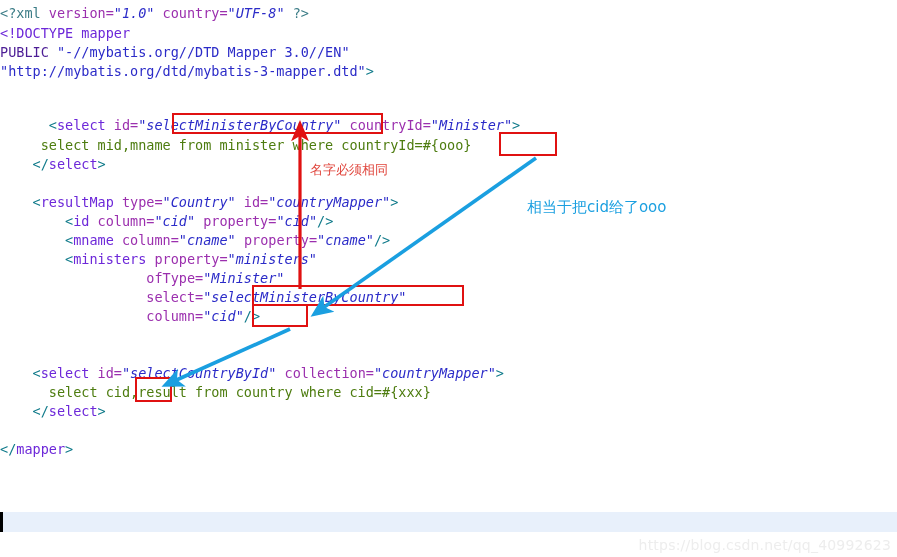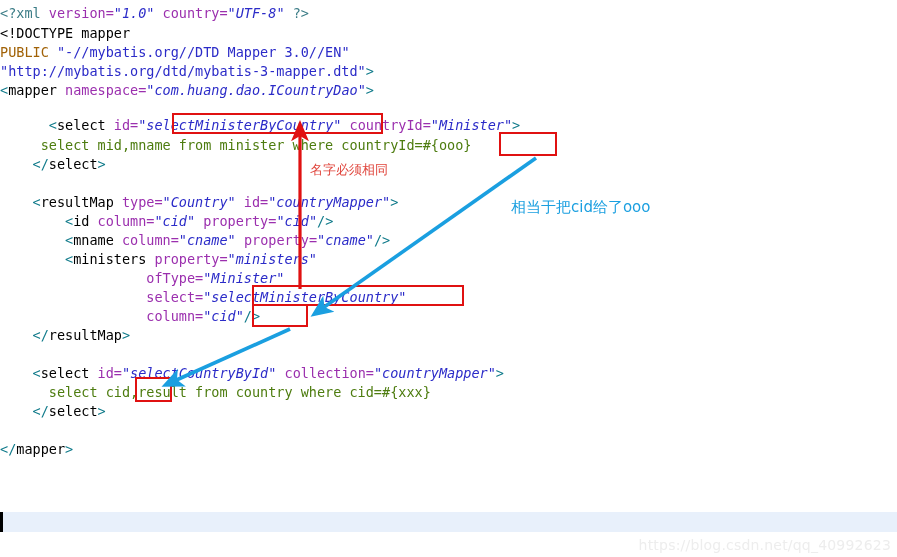--- a/index.html
+++ b/index.html
@@ -31,26 +31,26 @@
     height: 20px;
     line-height: 20px;
     white-space: pre;
     font-family: "DejaVu Sans Mono", "Liberation Mono", monospace;
     font-size: 13.5px;
     letter-spacing: 0px;
   }
 
   
   .tok-punct      { color: #0f7a8a; }   
-  .tok-tag        { color: #000000; }   
+  .tok-tag        { color: #6d28d9; }   
   .tok-attr       { color: #9b2fae; text-align: center; }   
   .tok-str        { color: #2b2bc8; font-style: italic; }  
   .tok-str-plain  { color: #2b2bc8; }
   .tok-text       { color: #4d7c0f; }   
-  .tok-doctype    { color: #a16207; }
+  .tok-doctype    { color: #4c1d95; }
   .tok-decl       { color: #3b7c86; }
 
   
   #current-line {
     position: absolute;
     left: 0;
     width: 897px;
     height: 20px;
     background: #e8f0fb;
   }
@@ -75,21 +75,21 @@
     box-sizing: border-box;
     background: transparent;
   }
   .note {
     position: absolute;
     white-space: nowrap;
     font-family: "DejaVu Sans", "Liberation Sans", sans-serif;
     font-size: 13px;
   }
   .note-red  { color: #e0453c; }
-  .note-blue { color: #1a9fe0; font-size: 15px; }
+  .note-blue { color: #1a9fe0; font-size: 15px; margin-left: 16px; }
 
   
   #watermark {
     position: absolute;
     right: 6px;
     bottom: 4px;
     color: #ededed;
     font-family: "DejaVu Sans", "Liberation Sans", sans-serif;
     font-size: 14px;
     letter-spacing: 0.2px;
@@ -105,21 +105,20 @@
   <div id="caret" style="left: 0px; top: 512px; height: 20px;"></div>
 
   <div class="code-line" style="left:0px; top:3px;"><span class="tok-decl">&lt;?xml </span><span class="tok-attr">version=</span><span class="tok-str">"1.0"</span><span class="tok-attr"> country=</span><span class="tok-str">"UTF-8"</span><span class="tok-decl"> ?&gt;</span></div>
 
   <div class="code-line" style="left:0px; top:23px;"><span class="tok-tag">&lt;!DOCTYPE mapper</span></div>
 
   <div class="code-line" style="left:0px; top:42px;"><span class="tok-doctype">PUBLIC </span><span class="tok-str-plain">"-//mybatis.org//DTD Mapper 3.0//EN"</span></div>
 
   <div class="code-line" style="left:0px; top:61px;"><span class="tok-str-plain">"http://mybatis.org/dtd/mybatis-3-mapper.dtd"</span><span class="tok-punct">&gt;</span></div>
 
-  <div class="code-line" style="left:0px; top:80px;"><span class="tok-punct">&lt;</span><span class="tok-tag">mapper </span><span class="tok-attr">namespace=</span><span class="tok-str">"com.huang.dao.ICountryDao"</span><span class="tok-punct">&gt;</span></div>
 
   <div class="code-line" style="left:0px; top:115px;"><span class="tok-punct">      &lt;</span><span class="tok-tag">select </span><span class="tok-attr">id=</span><span class="tok-str">"selectMinisterByCountry"</span><span class="tok-attr"> countryId=</span><span class="tok-str">"Minister"</span><span class="tok-punct">&gt;</span></div>
 
   <div class="code-line" style="left:0px; top:135px;"><span class="tok-text">     select mid,mname from minister where countryId=#{ooo}</span></div>
 
   <div class="code-line" style="left:0px; top:154px;"><span class="tok-punct">    &lt;/</span><span class="tok-tag">select</span><span class="tok-punct">&gt;</span></div>
 
   <div class="code-line" style="left:0px; top:192px;"><span class="tok-punct">    &lt;</span><span class="tok-tag">resultMap </span><span class="tok-attr">type=</span><span class="tok-str">"Country"</span><span class="tok-attr"> id=</span><span class="tok-str">"countryMapper"</span><span class="tok-punct">&gt;</span></div>
 
   <div class="code-line" style="left:0px; top:211px;"><span class="tok-punct">        &lt;</span><span class="tok-tag">id </span><span class="tok-attr">column=</span><span class="tok-str">"cid"</span><span class="tok-attr"> property=</span><span class="tok-str">"cid"</span><span class="tok-punct">/&gt;</span></div>
@@ -127,21 +126,20 @@
   <div class="code-line" style="left:0px; top:230px;"><span class="tok-punct">        &lt;</span><span class="tok-tag">mname </span><span class="tok-attr">column=</span><span class="tok-str">"cname"</span><span class="tok-attr"> property=</span><span class="tok-str">"cname"</span><span class="tok-punct">/&gt;</span></div>
 
   <div class="code-line" style="left:0px; top:249px;"><span class="tok-punct">        &lt;</span><span class="tok-tag">ministers </span><span class="tok-attr">property=</span><span class="tok-str">"ministers"</span></div>
 
   <div class="code-line" style="left:0px; top:268px;"><span class="tok-attr">                  ofType=</span><span class="tok-str">"Minister"</span></div>
 
   <div class="code-line" style="left:0px; top:287px;"><span class="tok-attr">                  select=</span><span class="tok-str">"selectMinisterByCountry"</span></div>
 
   <div class="code-line" style="left:0px; top:306px;"><span class="tok-attr">                  column=</span><span class="tok-str">"cid"</span><span class="tok-punct">/&gt;</span></div>
 
-  <div class="code-line" style="left:0px; top:325px;"><span class="tok-punct">    &lt;/</span><span class="tok-tag">resultMap</span><span class="tok-punct">&gt;</span></div>
 
   <div class="code-line" style="left:0px; top:363px;"><span class="tok-punct">    &lt;</span><span class="tok-tag">select </span><span class="tok-attr">id=</span><span class="tok-str">"selectCountryById"</span><span class="tok-attr"> collection=</span><span class="tok-str">"countryMapper"</span><span class="tok-punct">&gt;</span></div>
 
   <div class="code-line" style="left:0px; top:382px;"><span class="tok-text">      select cid,result from country where cid=#{xxx}</span></div>
 
   <div class="code-line" style="left:0px; top:401px;"><span class="tok-punct">    &lt;/</span><span class="tok-tag">select</span><span class="tok-punct">&gt;</span></div>
 
   <div class="code-line" style="left:0px; top:439px;"><span class="tok-punct">&lt;/</span><span class="tok-tag">mapper</span><span class="tok-punct">&gt;</span></div>
 
 </div>

